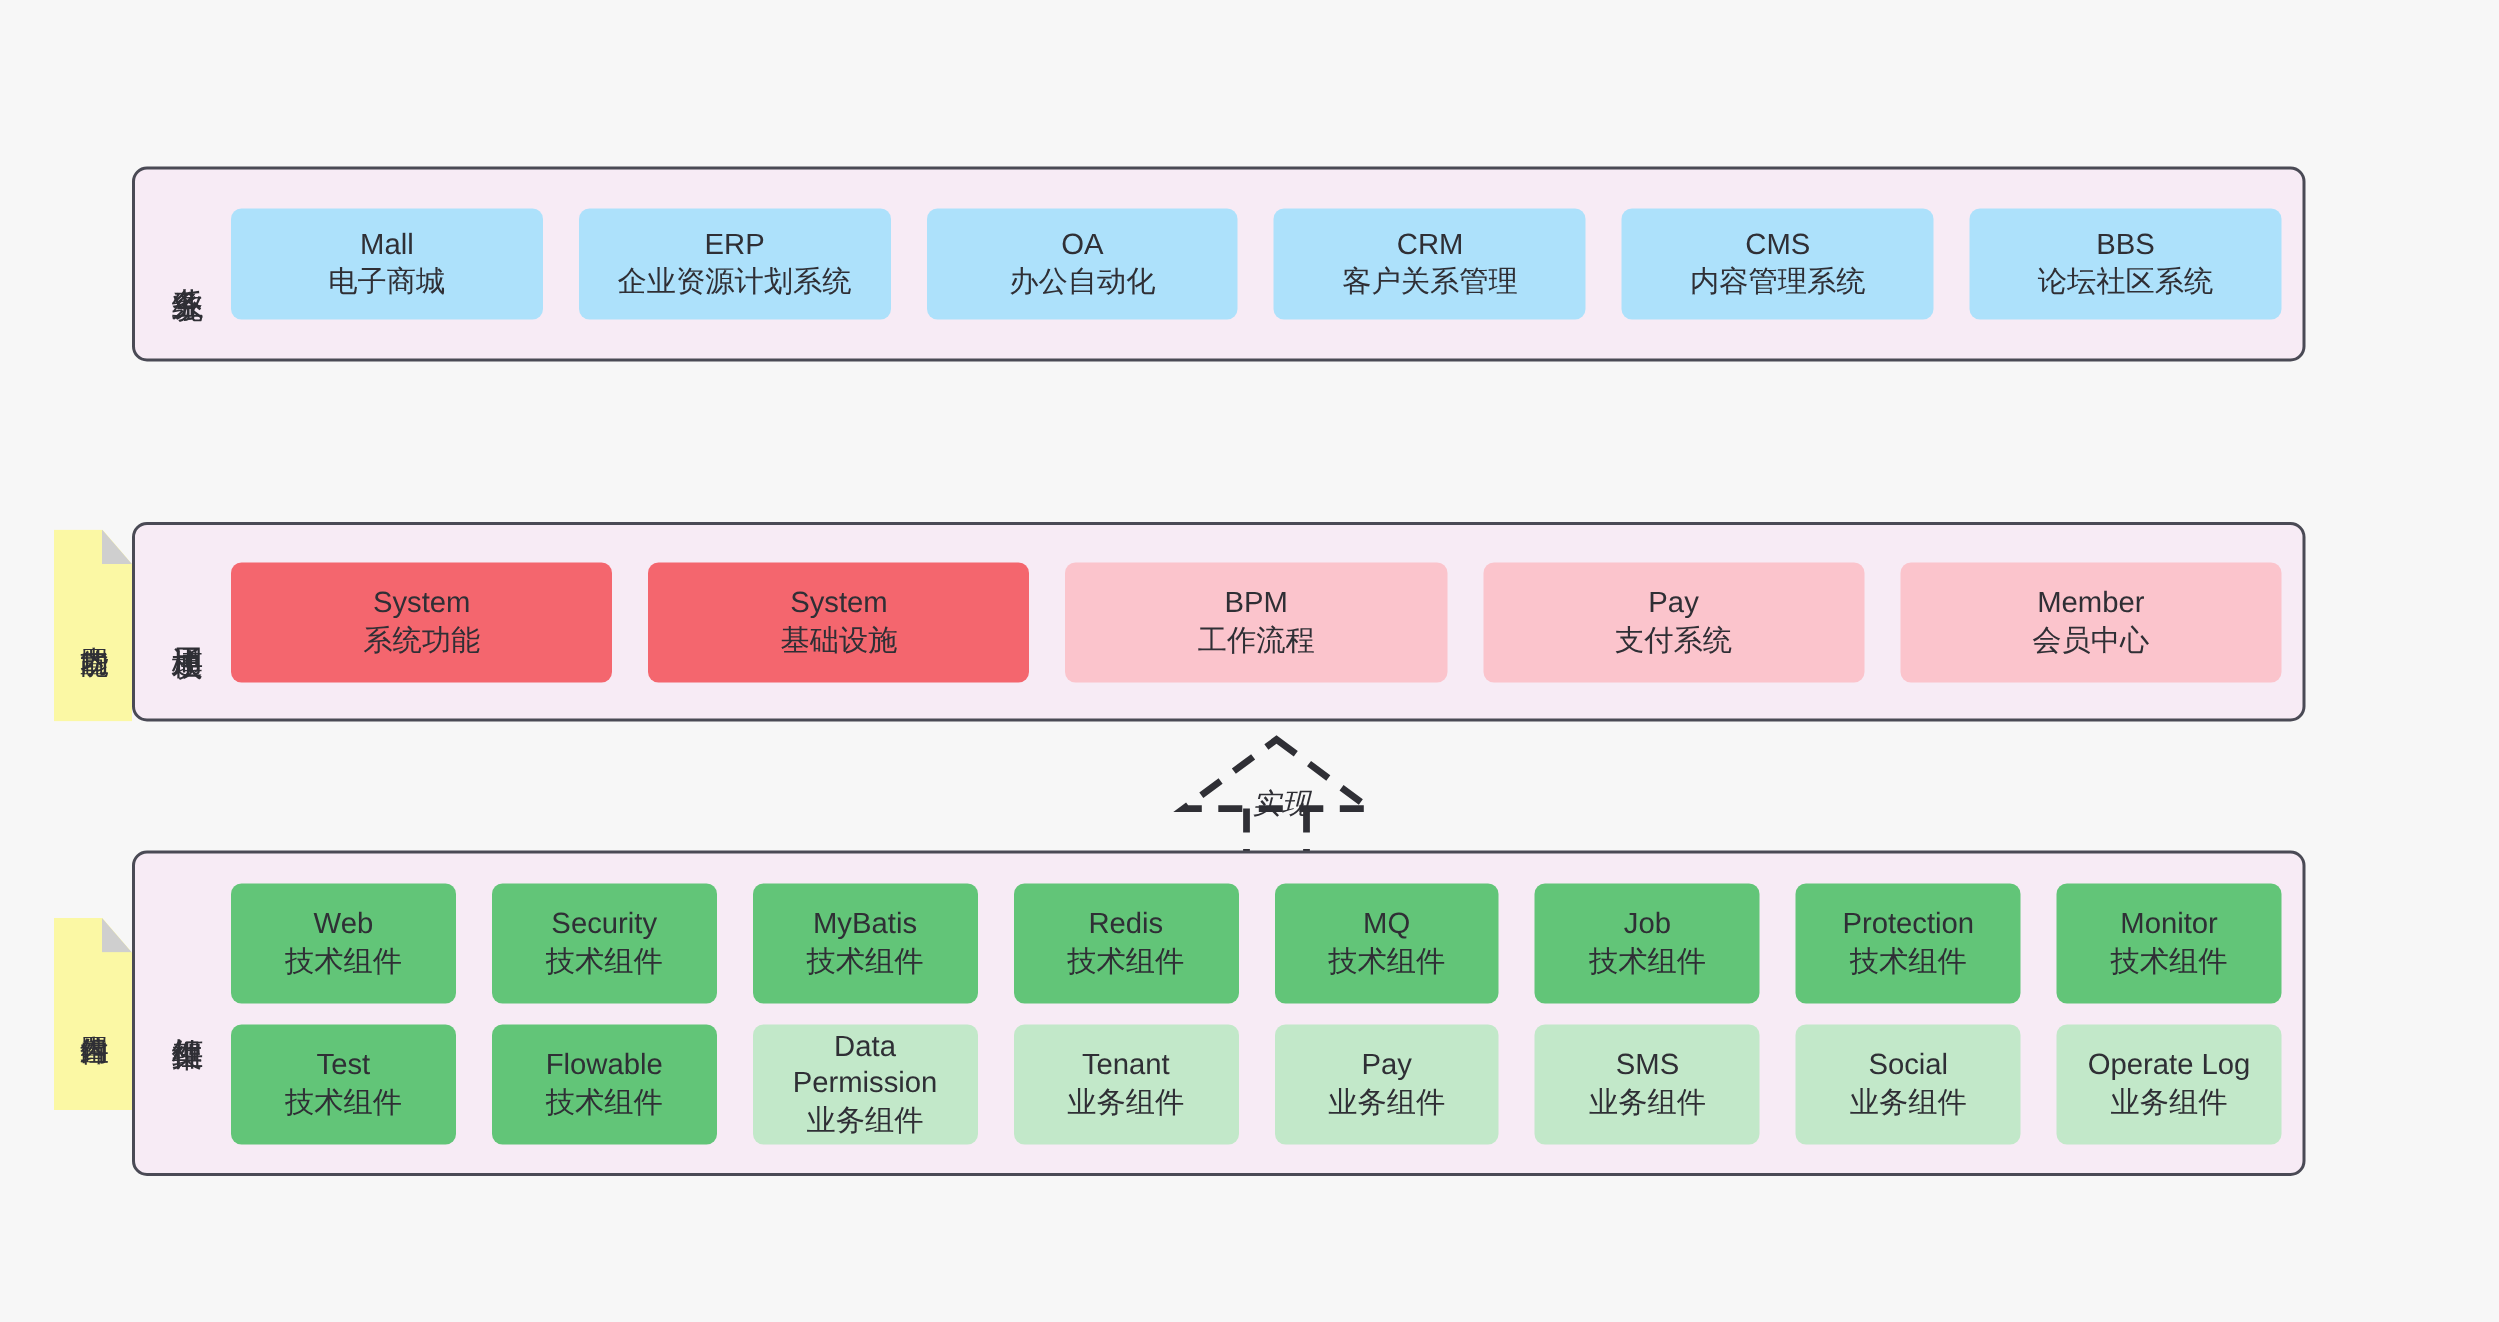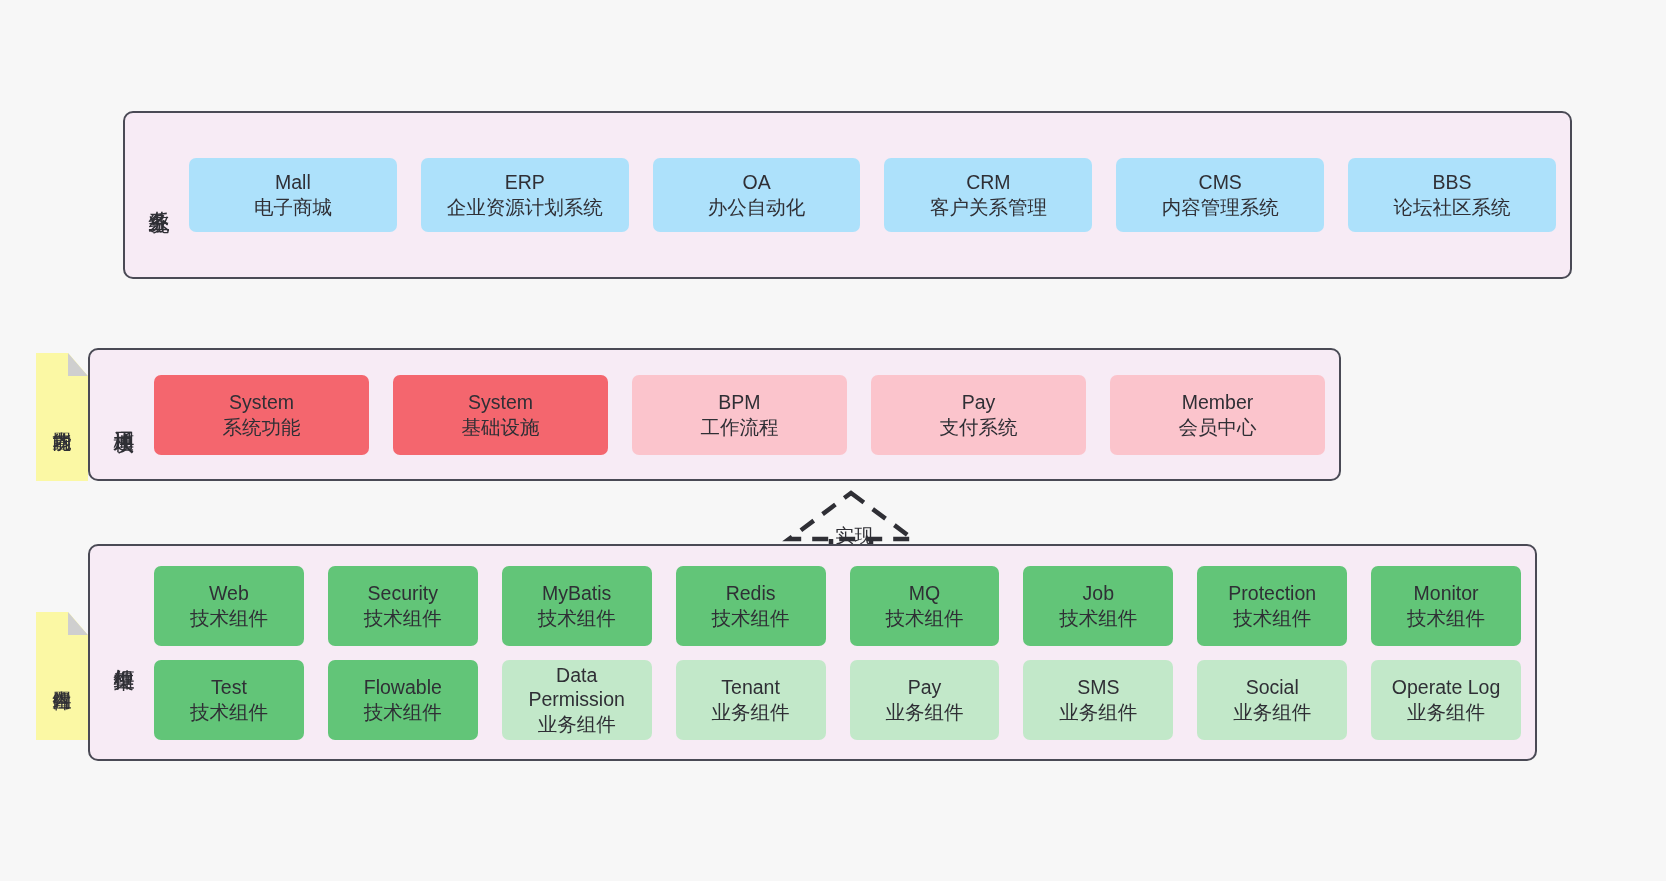--- a/index.html
+++ b/index.html
@@ -82,27 +82,27 @@
   .card .line2 { font-size: 19.5px; }
 
   
   .c-blue        { background: #ade1fb; }
   .c-red         { background: #f4666e; }
   .c-pink        { background: #fbc4cc; }
   .c-green       { background: #62c578; }
   .c-green-light { background: #c2e8c9; }
 
   
-  #layer-business  { left: 88px;  top: 111px; width: 1449px; height: 168px; margin-left: 35px; }
+  #layer-business  { left: 88px;  top: 111px; width: 1449px; height: 130px; }
   #layer-business .card-row { height: 74px; }
 
-  #layer-common    { left: 88px;  top: 348px; width: 1253px; height: 133px; }
+  #layer-common    { left: 88px;  top: 348px; width: 1449px; height: 133px; }
   #layer-common .card-row { height: 80px; }
 
-  #layer-framework { left: 88px;  top: 544px; width: 1449px; height: 217px; }
+  #layer-framework { left: 88px;  top: 567px; width: 1449px; height: 217px; }
   #layer-framework .card-row { height: 80px; }
 
   
   .note {
     position: absolute;
     background: #fbf8a4;
     width: 52px;
     box-sizing: border-box;
     display: flex;
     align-items: center;
@@ -137,21 +137,21 @@
     left: 50%;
     transform: translateX(-50%);
     bottom: 16px;
     font-size: 19px;
     color: #2f2f35;
     background: transparent;
     white-space: nowrap;
     letter-spacing: 0.5px;
   }
   #arrow-build { left: 752px; top: 257px; width: 170px; height: 90px; }
-  #arrow-impl  { left: 766px; top: 487px; width: 170px; height: 90px; }
+  #arrow-impl  { left: 766px; top: 487px; width: 170px; height: 90px; font-style: italic; }
   #arrow-build .uml-label { bottom: 28px; left: 52%; }
   #arrow-impl  .uml-label { bottom: 28px; left: 52%; }
 </style>
 </head>
 <body>
 
 <div class="canvas">
 
   <div class="layer" id="layer-business">
     <div class="layer-label">业务系统</div>

